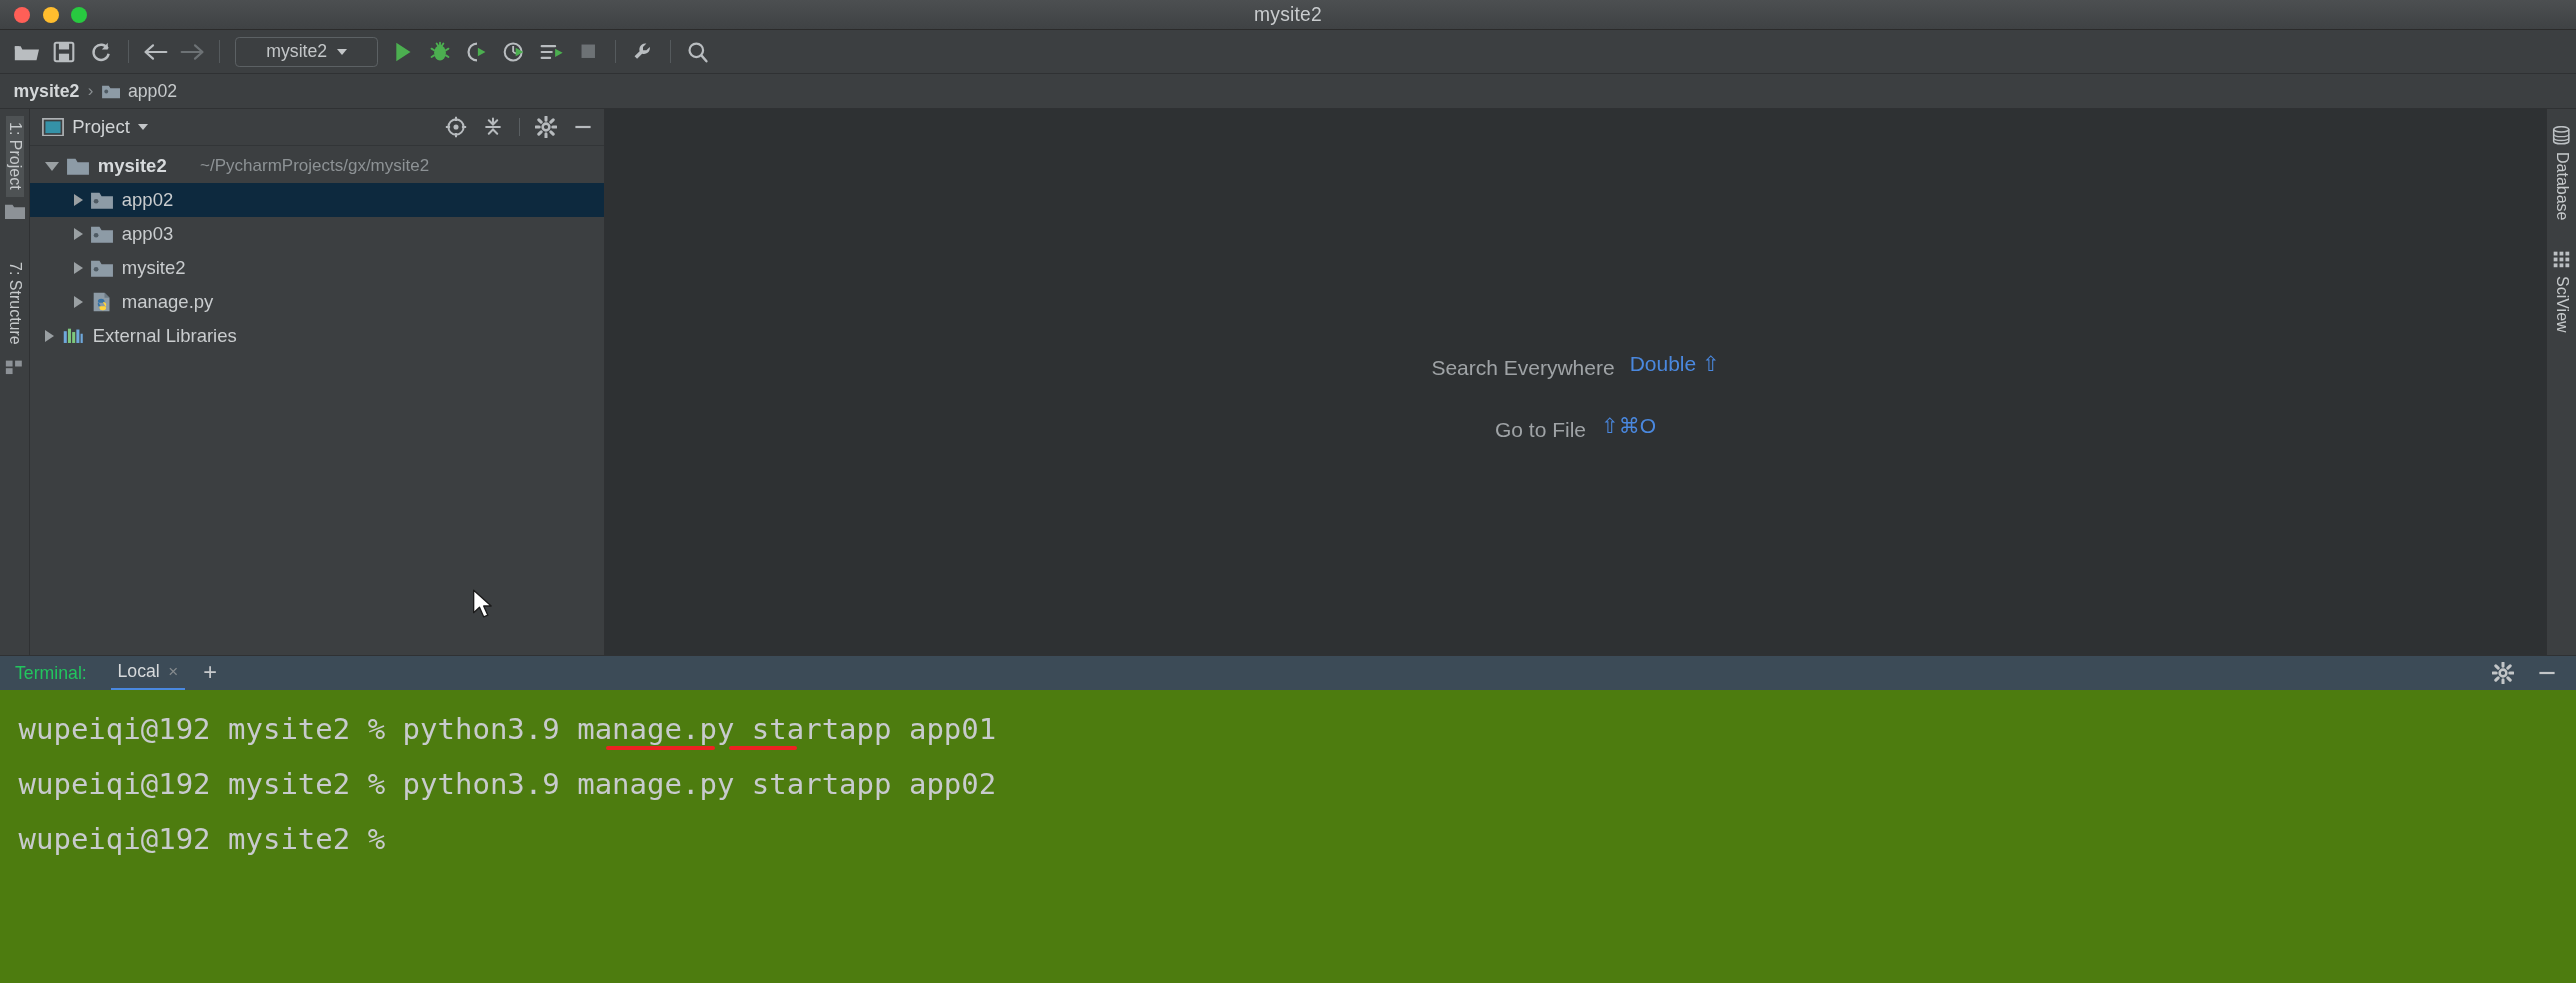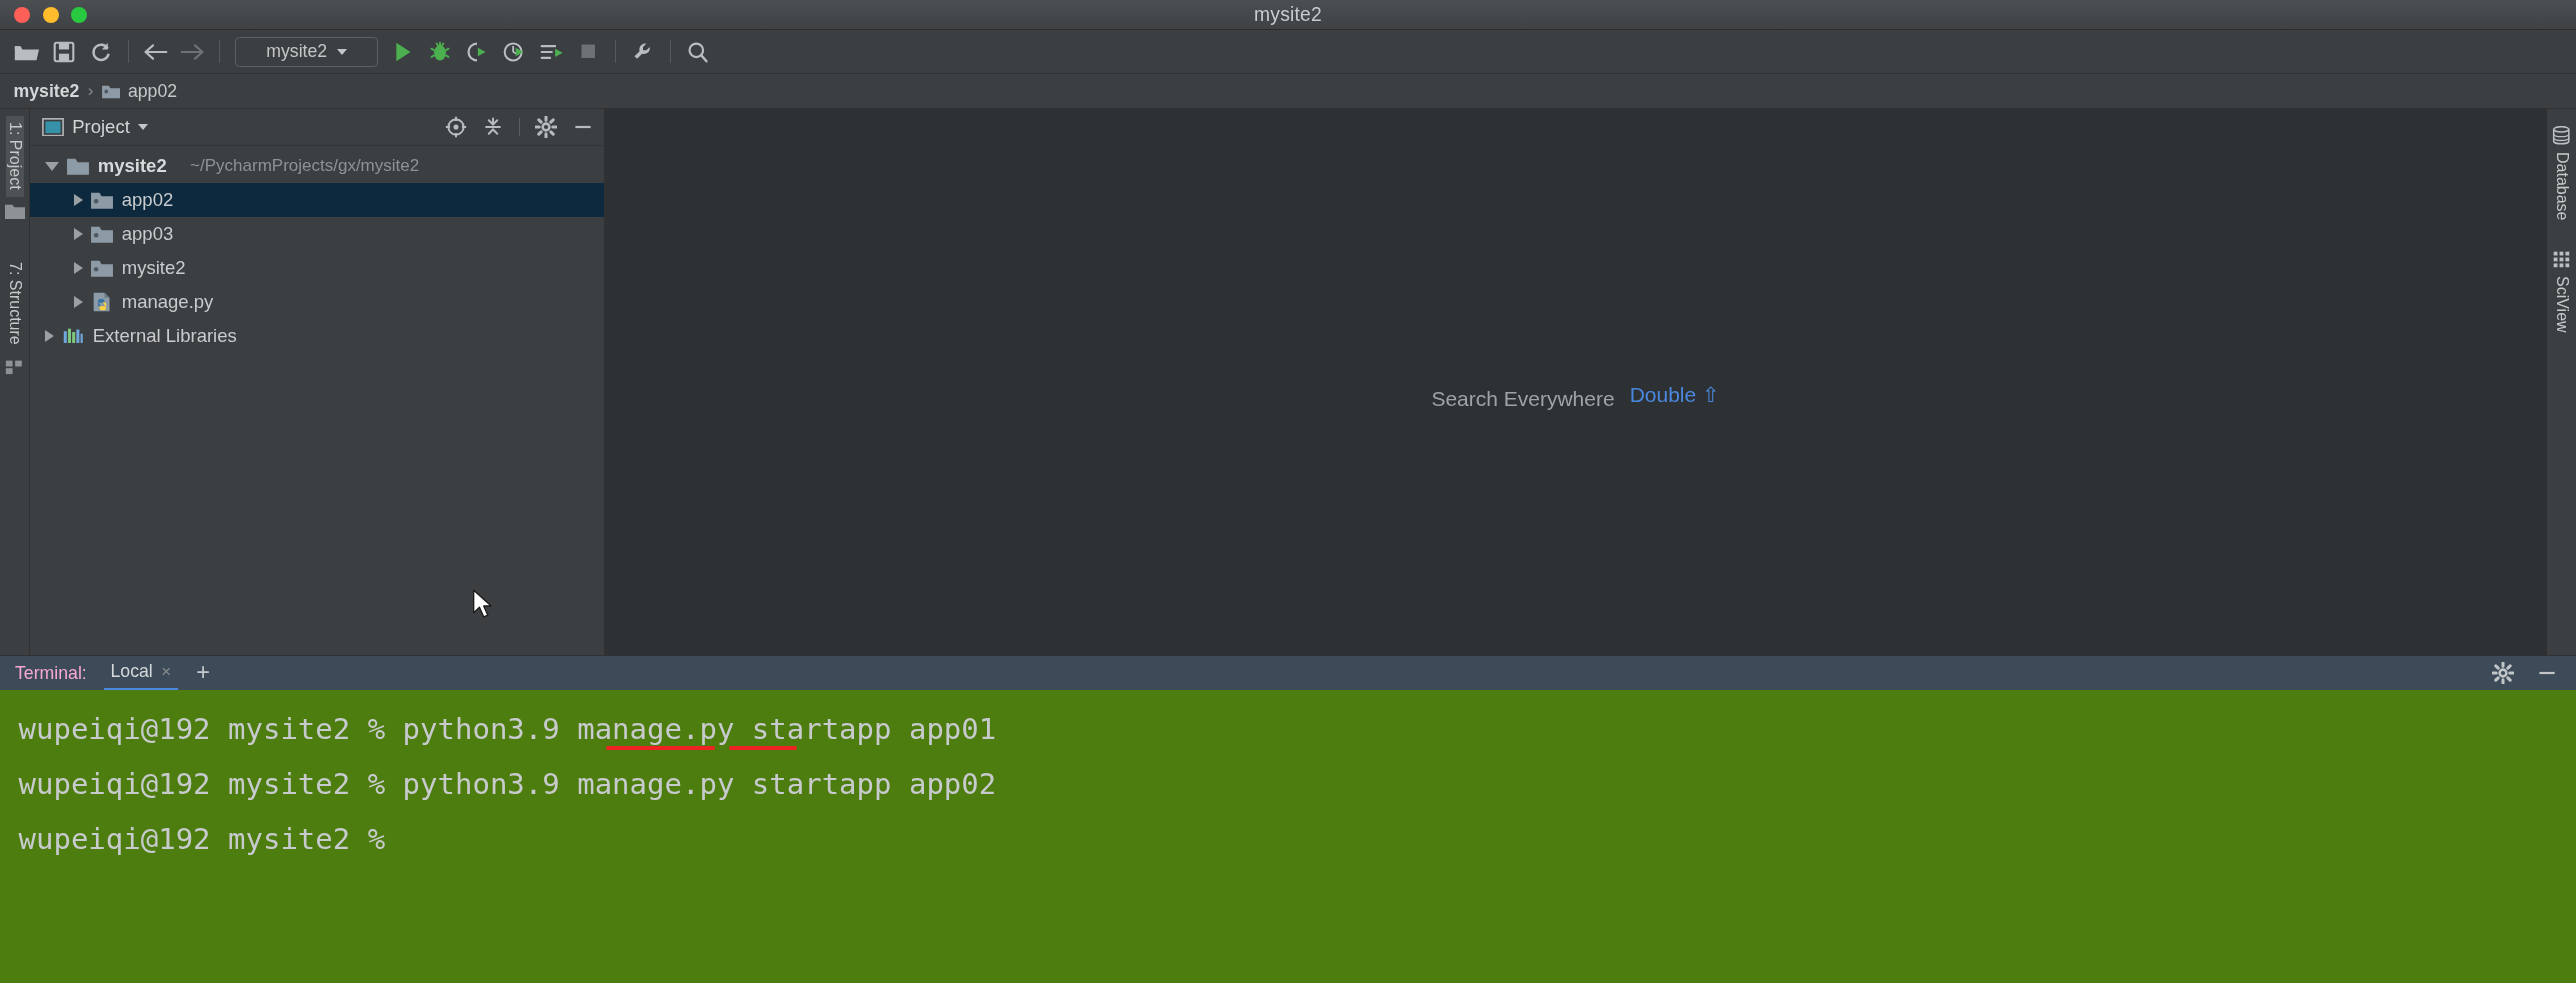--- a/index.html
+++ b/index.html
@@ -130,21 +130,21 @@
     border-left: 9.2px solid #9aa0a3;
   }
   .tri.open {
     border-left: 7.6px solid transparent;
     border-right: 7.6px solid transparent;
     border-top: 9.2px solid #9aa0a3;
     border-bottom: 0;
   }
   .t-label { white-space: nowrap; }
   .t-label.bold { font-weight: bold; color: #d7dadc; }
-  .t-path { color: #8d9295; font-size: 17px; margin-left: 15px; }
+  .t-path { color: #8d9295; font-size: 17px; margin-left: 25px; }
   .red-underline {
     position: absolute;
     height: 4.2px; background: #ee2222; border-radius: 2.5px;
   }
 
   
   .editor {
     flex: 1 1 auto; background: #2e3133;
     position: relative; display: flex;
     align-items: center; justify-content: center;
@@ -173,21 +173,21 @@
 
   
   .termwrap { flex: 0 0 329px; display: flex; flex-direction: column; }
   .termbar {
     height: 35px; flex: 0 0 35px;
     background: #3c4b57;
     display: flex; align-items: center;
     padding-left: 15px; gap: 0;
     border-top: 0.8px solid #2f3133;
   }
-  .term-label { color: #f9a8d4; font-size: 17.7px; margin-right: 17px; }
+  .term-label { color: #22c55e; font-size: 17.7px; margin-right: 24px; }
   .term-tab {
     display: flex; align-items: center; gap: 8.4px;
     height: 35px; padding: 0 6.7px;
     color: #d6d9db; font-size: 17.7px;
     border-bottom: 3.4px solid #4a88df;
   }
   .term-x { color: #868b8e; font-size: 17px; }
   .term-plus { color: #c7cacc; font-size: 23.5px; margin-left: 18.5px; line-height: 1; }
   .term-right { margin-left: auto; display: flex; align-items: center; gap: 22px; padding-right: 18.5px; }
 
@@ -445,20 +445,24 @@
             <span class="t-label">External Libraries</span>
           </div>
         </div>
     </div>
 
     <div class="editor">
       <div class="hints">
         <div class="hintrow">
           <span class="hint-lbl">Search Everywhere</span>
           <span class="hint-key">Double ⇧</span>
+        </div>
+        <div class="hintrow">
+          <span class="hint-lbl">Go to File</span>
+          <span class="hint-key">⇧⌘O</span>
         </div>
       </div>
     </div>
 
     <div class="railR">
       <div class="rail-itemR">
         <span>
           <svg width="18.5" height="18.5" viewBox="0 0 22 22">
               <ellipse cx="11" cy="4" rx="9" ry="3.2" fill="none" stroke="#bcc0c3" stroke-width="1.8"></ellipse>
               <path d="M2 4 L2 18 A9 3.2 0 0 0 20 18 L20 4" fill="none" stroke="#bcc0c3" stroke-width="1.8"></path>

